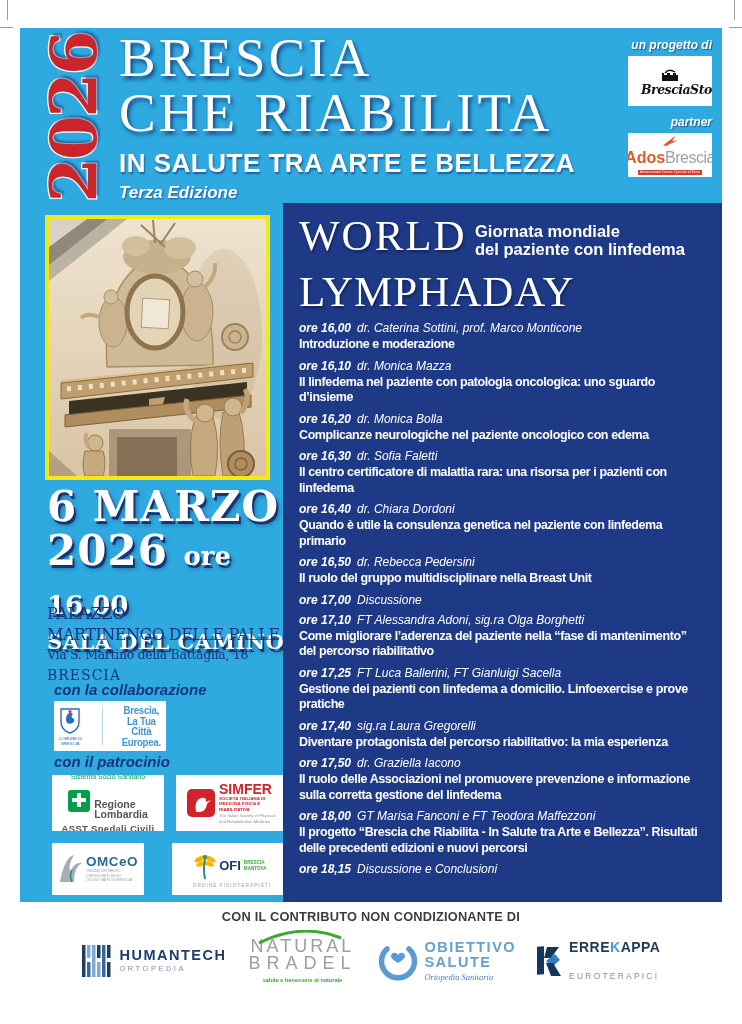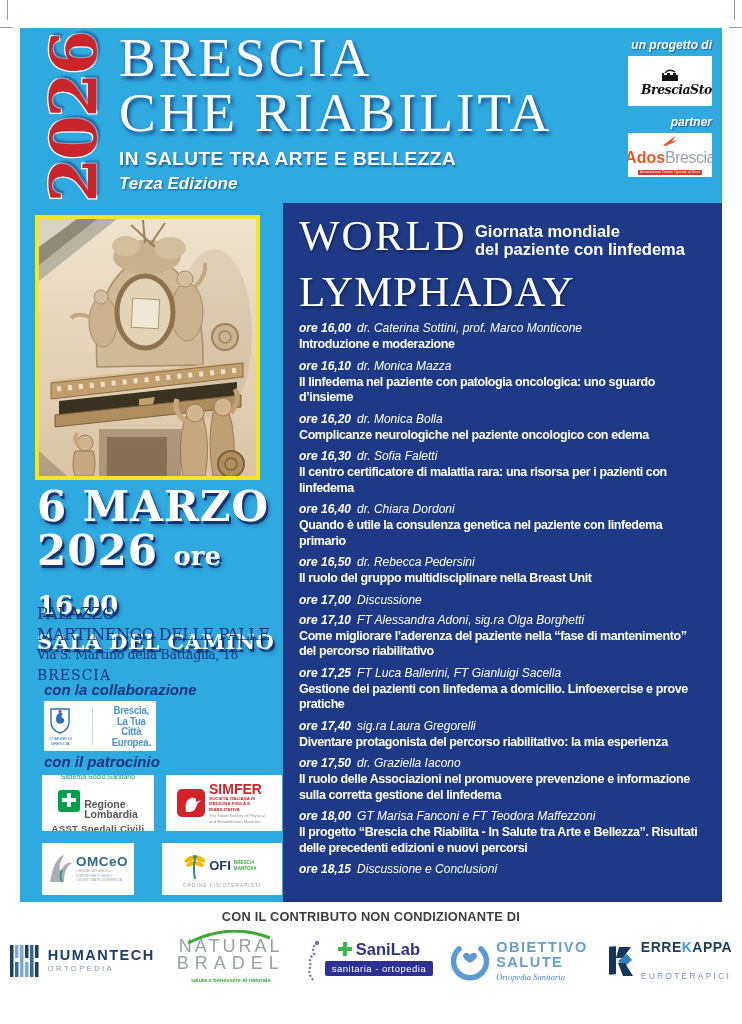--- a/index.html
+++ b/index.html
@@ -34,41 +34,41 @@
   .year-wrap{position:absolute;left:6px;top:8px;width:94px;height:162px;
              display:flex;align-items:center;justify-content:center;}
   .year{transform:rotate(-90deg);white-space:nowrap;font-family:var(--slab);
         font-weight:700;font-size:64px;color:var(--red);letter-spacing:-2px;
         -webkit-text-stroke:2.5px #fff;paint-order:stroke fill;
         text-shadow:3px 3px 2px rgba(20,40,100,.45);}
   .hdr-titles{position:absolute;left:99px;top:4px;}
   .ht1,.ht2{font-family:var(--serif);color:#fff;font-size:55px;line-height:52px;
             letter-spacing:3px;text-shadow:2px 3px 4px rgba(14,42,104,.85);}
   .ht2{margin-top:3px;}
-  .hsub{margin-top:9px;font-weight:700;color:#fff;font-size:19px;letter-spacing:.5px;
+  .hsub{margin-top:9px;font-weight:700;color:#fff;font-size:26px;letter-spacing:.5px;
         text-shadow:1px 2px 2px rgba(14,42,104,.6);}
   .hedition{margin-top:4px;font-weight:700;font-style:italic;color:#fff;font-size:17px;
         text-shadow:1px 1px 2px rgba(14,42,104,.6);}
   .hdr-right{position:absolute;right:10px;top:10px;width:84px;text-align:right;}
   .hlabel{font-style:italic;font-weight:700;color:#fff;font-size:12px;
           text-shadow:1px 1px 1px rgba(14,42,104,.6);margin-bottom:4px;}
   .logo-box{background:#fff;width:84px;border-radius:1px;display:flex;flex-direction:column;
             align-items:center;justify-content:center;overflow:hidden;}
   .bs-box{height:50px;padding:2px;}
   .bs-text{font-family:var(--slab);font-style:italic;font-weight:700;font-size:12.5px;
            color:#111;letter-spacing:-0.5px;margin-left:28px;}
   .ados-box{height:44px;margin-top:4px;padding:2px 3px;}
   .ados-line{font-weight:700;font-size:12px;line-height:12px;margin-top:1px;}
   .ados-line .p1{color:#e8562c;}
   .ados-line .p2{color:#9aa0a6;font-weight:400;}
   .ados-tag{margin-top:2px;background:#d23b2f;color:#fff;font-size:3.6px;line-height:5px;
             padding:0 2px;white-space:nowrap;}
 
   
-  .left-col{position:absolute;left:2px;top:175px;width:215px;height:699px;}
+  .left-col{position:absolute;left:12px;top:175px;width:215px;height:699px;}
   .photo{position:absolute;left:13px;top:12px;width:225px;height:265px;
          border:4px solid var(--frame-yellow);background:#e6dac5;}
   .photo svg{display:block;}
   .dateblk{position:absolute;left:15px;top:282px;width:240px;color:#fff;
            font-family:var(--slab);font-weight:700;
            text-shadow:2px 2.5px 0 rgba(21,44,104,.9),3px 4px 4px rgba(21,44,104,.45);}
   .d1{font-size:42px;line-height:44px;letter-spacing:1px;}
   .d2{font-size:42px;line-height:44px;letter-spacing:1px;}
   .d2 .dtime{font-size:26px;letter-spacing:0;}
   .d3{font-size:21px;line-height:30px;letter-spacing:.5px;}
@@ -433,35 +433,20 @@
 
       <div class="sponsor nb">
         <svg width="86" height="14" viewBox="0 0 86 14">
           <path d="M2 13 Q44 -8 84 8" stroke="#3aaa35" stroke-width="3" fill="none"></path>
         </svg>
         <div class="nb-l1">NATURAL</div>
         <div class="nb-l2">BRADEL</div>
         <div class="nb-cap">salute e benessere al naturale</div>
       </div>
 
-      <div class="sponsor sl">
-        <svg width="15" height="42" viewBox="0 0 15 42">
-          <path d="M10 2 q-6 6 -3 12 q-6 4 -3 12 q-4 6 2 14" stroke="#7b6bb0" stroke-width="2.2" fill="none" stroke-dasharray="2 2"></path>
-          <circle cx="10" cy="3" r="2.2" fill="#7b6bb0"></circle>
-        </svg>
-        <div class="sl-col">
-          <div class="sl-top">
-            <svg width="14" height="14" viewBox="0 0 14 14">
-              <path d="M5 0 h4 v5 h5 v4 H9 v5 H5 V9 H0 V5 h5 z" fill="#39b54a"></path>
-            </svg>
-            <div class="sl-name">SaniLab</div>
-          </div>
-          <div class="sl-cap">sanitaria - ortopedia</div>
-        </div>
-      </div>
 
       <div class="sponsor ob">
         <svg width="40" height="40" viewBox="0 0 40 40">
           <path d="M9 8 A 16.5 16.5 0 1 0 31 8" stroke="#5b9bd5" stroke-width="5.5" fill="none" stroke-linecap="round"></path>
           <path d="M20 14 c -2 -3.6 -7 -2.6 -7 1 c 0 2.8 4 5.2 7 7 c 3 -1.8 7 -4.2 7 -7 c 0 -3.6 -5 -4.6 -7 -1 z" fill="#5b9bd5"></path>
         </svg>
         <div class="ob-col">
           <div class="ob-l">OBIETTIVO</div>
           <div class="ob-l">SALUTE</div>
           <div class="ob-cap">Ortopedia Sanitaria</div>

